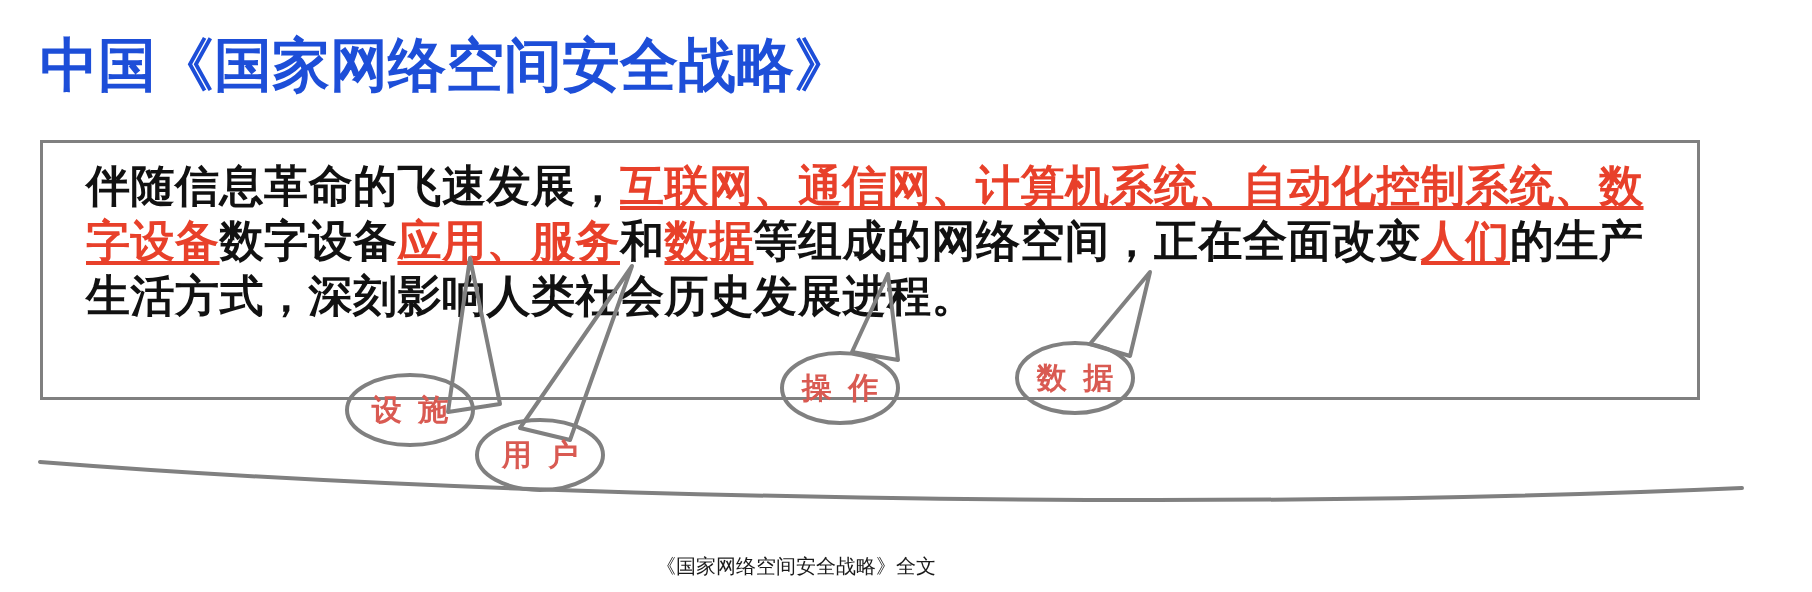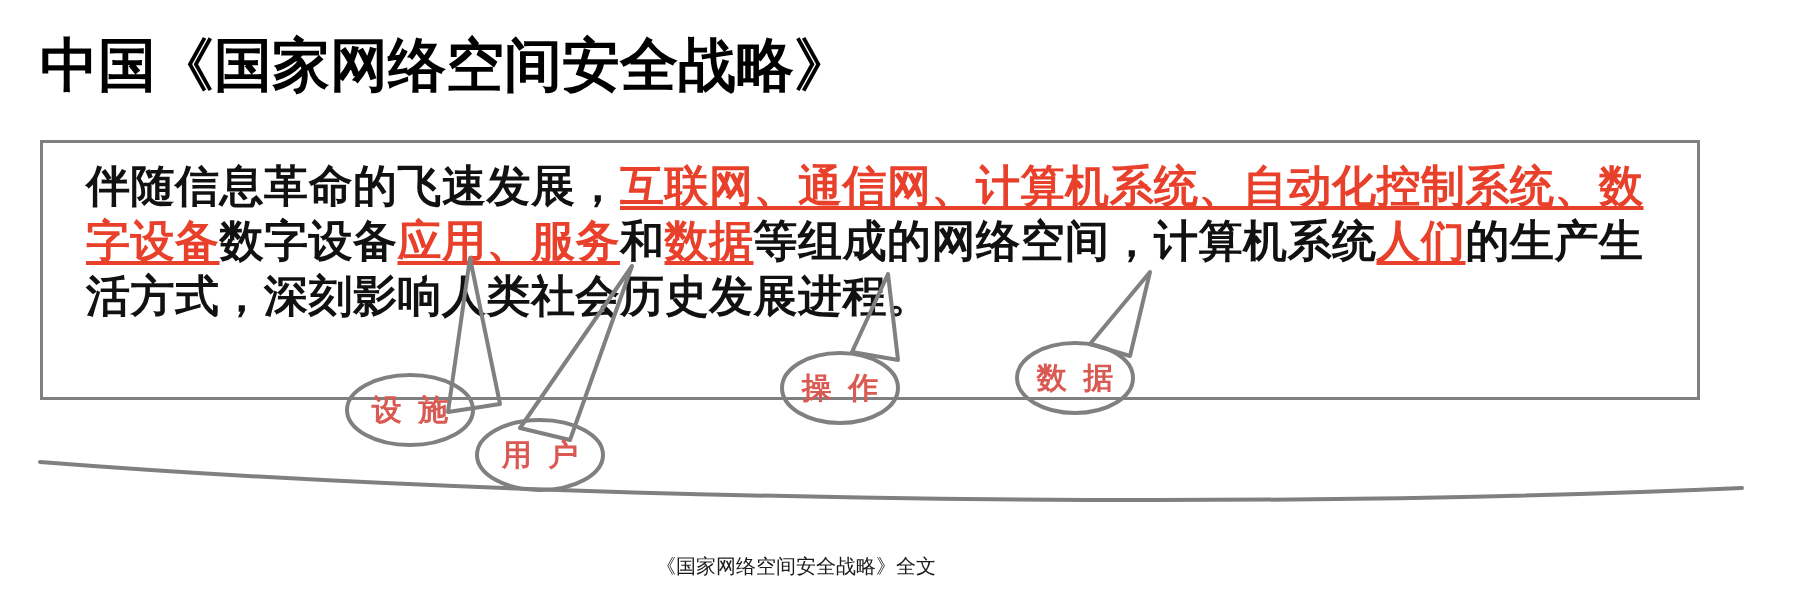--- a/index.html
+++ b/index.html
@@ -17,21 +17,21 @@
 
   
   #slide-title {
     position: absolute;
     left: 40px;
     top: 34px;
     font-family: "Liberation Serif", "DejaVu Serif", serif;
     font-weight: bold;
     font-size: 58px;
     line-height: 64px;
-    color: #000000;
+    color: #1d4ed8;
     white-space: nowrap;
     letter-spacing: 0px;
   }
 
   
   #body-box {
     position: absolute;
     left: 40px;
     top: 140px;
     width: 1660px;
@@ -110,21 +110,21 @@
     color: #1a1a1a;
   }
 </style>
 </head>
 <body>
 
 <div id="slide-title">中国《国家网络空间安全战略》</div>
 
 <div id="body-box"></div>
 
-<div id="body-text"><span>伴随信息革命的飞速发展，</span><span class="hl">互联网、通信网、计算机系统、自动化控制系统、数字设备</span><span>数字设备</span><span class="hl">应用、服务</span><span>和</span><span class="hl">数据</span><span>等组成的网络空间，计算机系统</span><span class="hl">人们</span><span>的生产生活方式，深刻影响人类社会历史发展进程。</span></div>
+<div id="body-text"><span>伴随信息革命的飞速发展，</span><span class="hl">互联网、通信网、计算机系统、自动化控制系统、数字设备</span><span>数字设备</span><span class="hl">应用、服务</span><span>和</span><span class="hl">数据</span><span>等组成的网络空间，正在全面改变</span><span class="hl">人们</span><span>的生产生活方式，深刻影响人类社会历史发展进程。</span></div>
 
 <svg id="callout-layer" viewBox="0 0 1812 592" width="1812" height="592">
 
   <path class="leader" d="M 40 462 C 500 498 1200 512 1742 488"></path>
 
   <g>
     <path class="wedge" d="M 470 258 L 448 412 L 500 404 Z"></path>
     <ellipse class="bubble-shape" cx="410" cy="410" rx="63" ry="35"></ellipse>
     <text class="bubble-text" x="412" y="412">设 施</text>
   </g>

